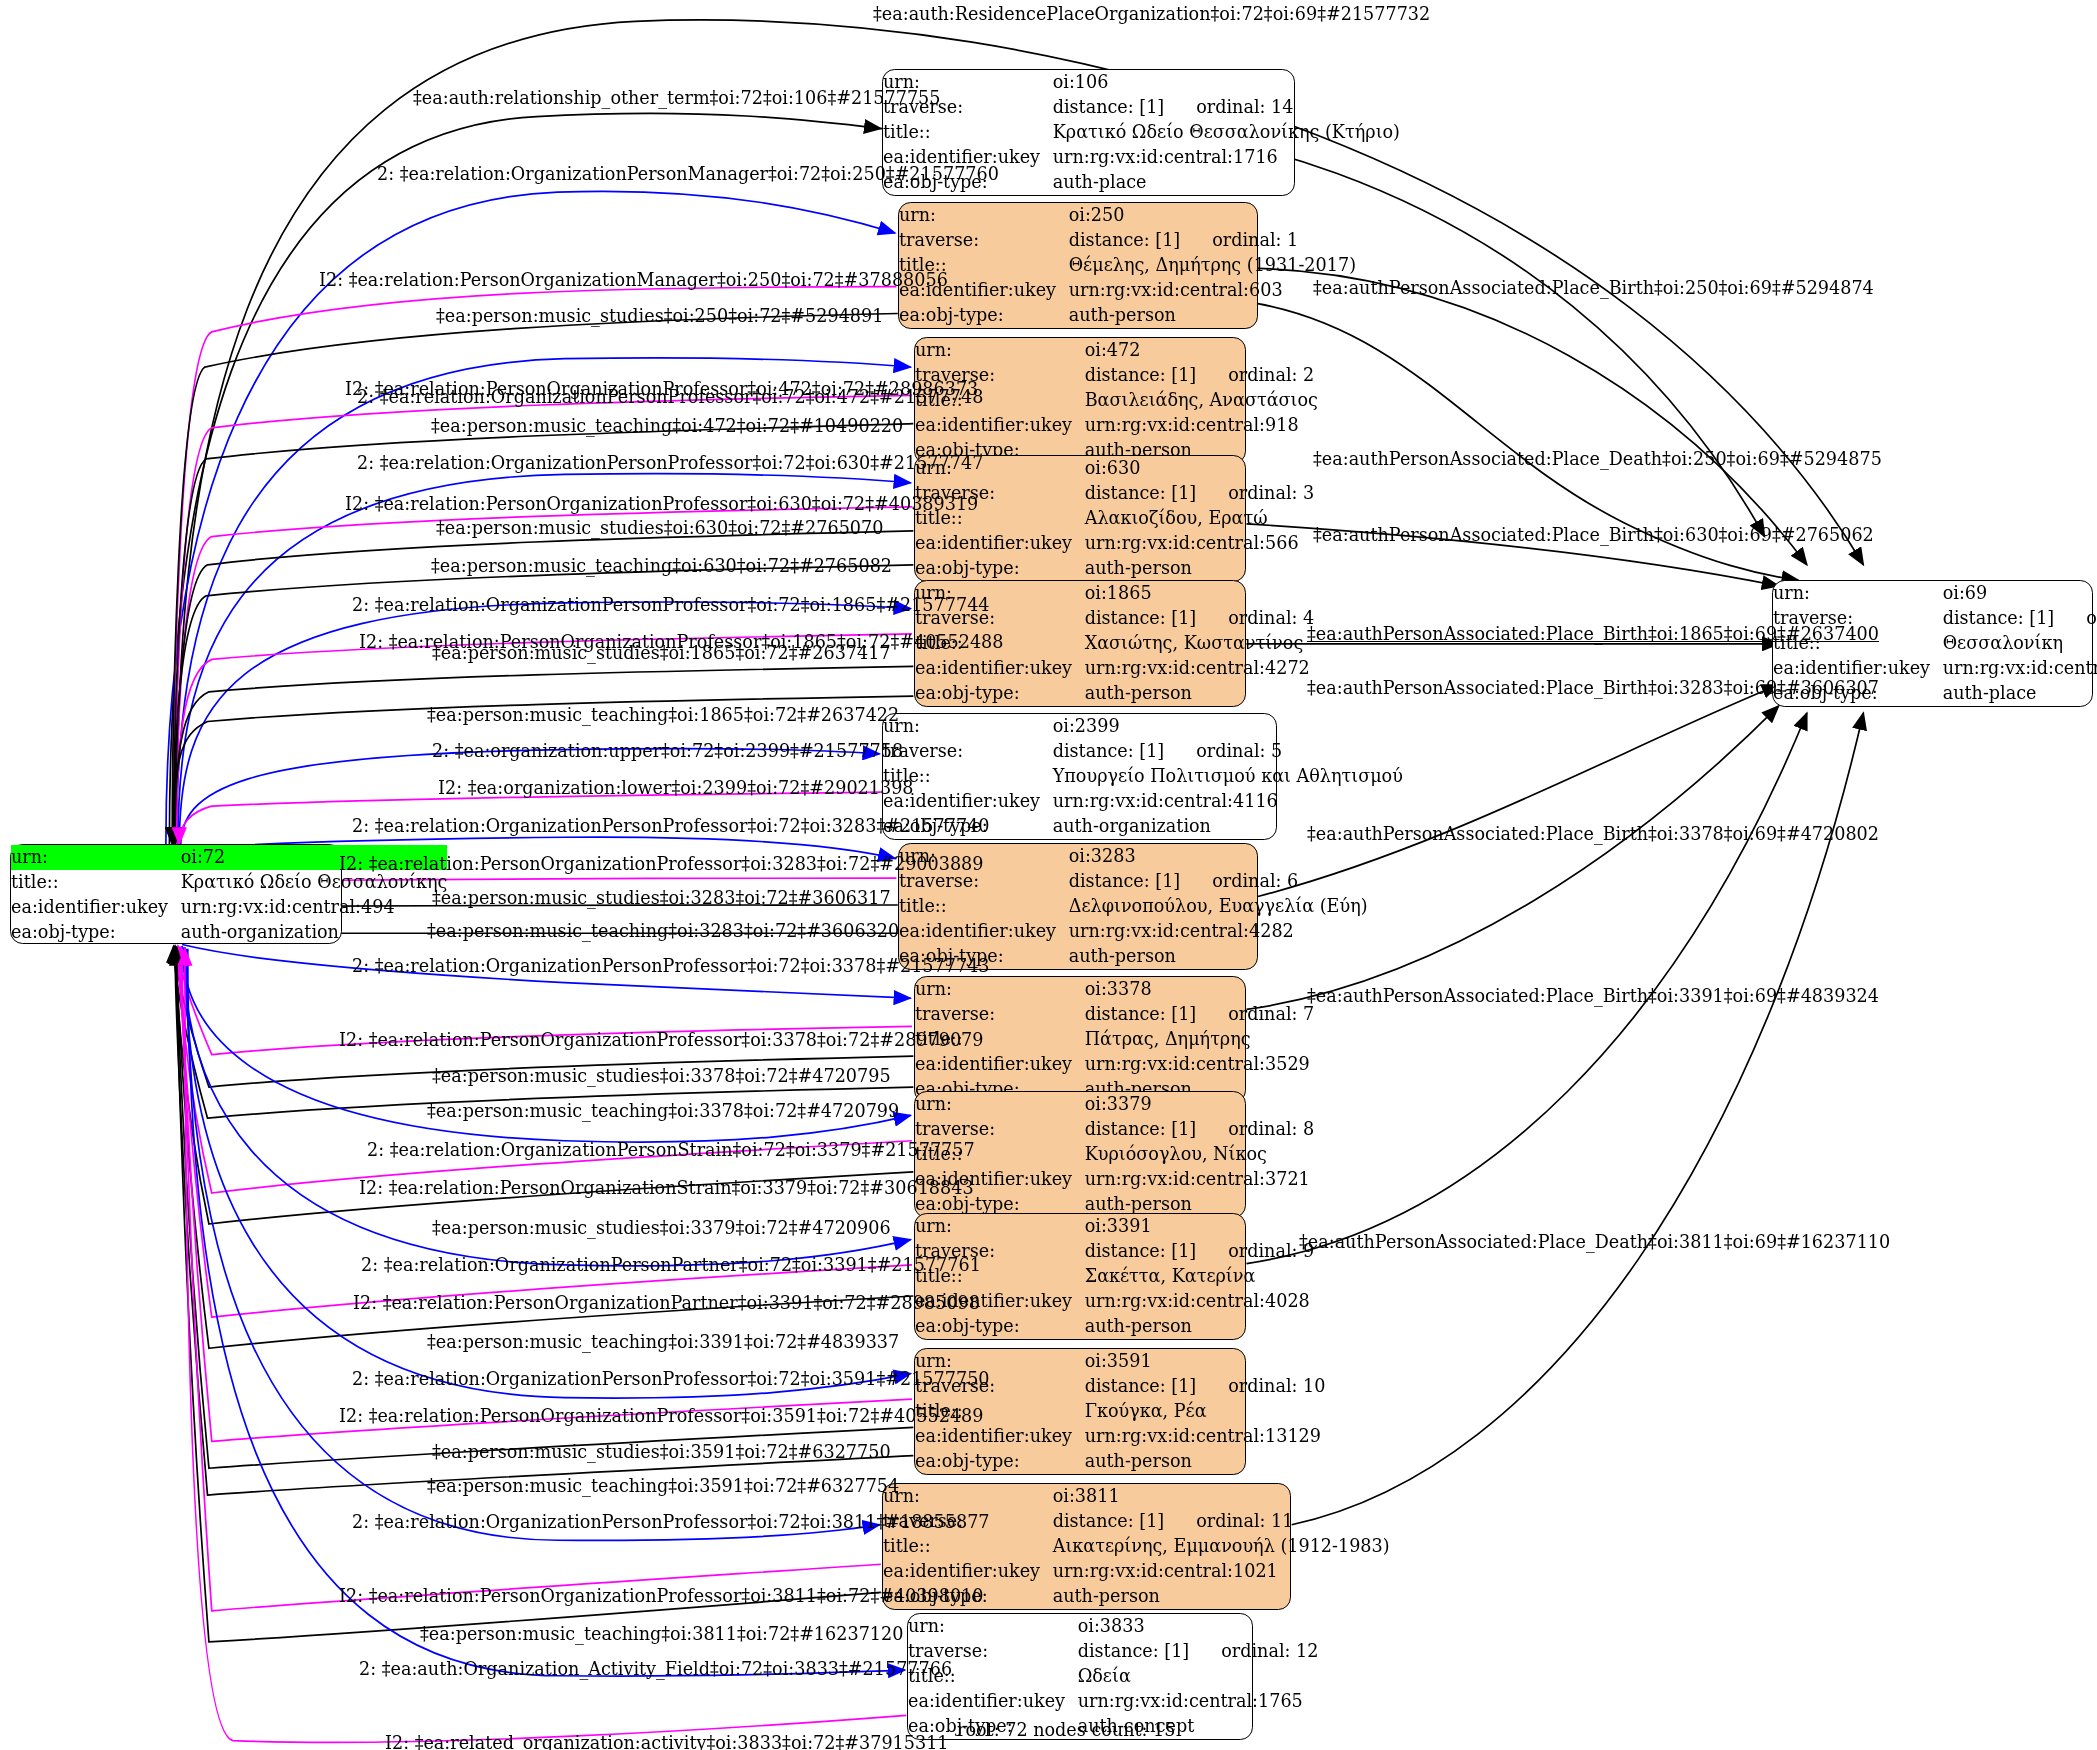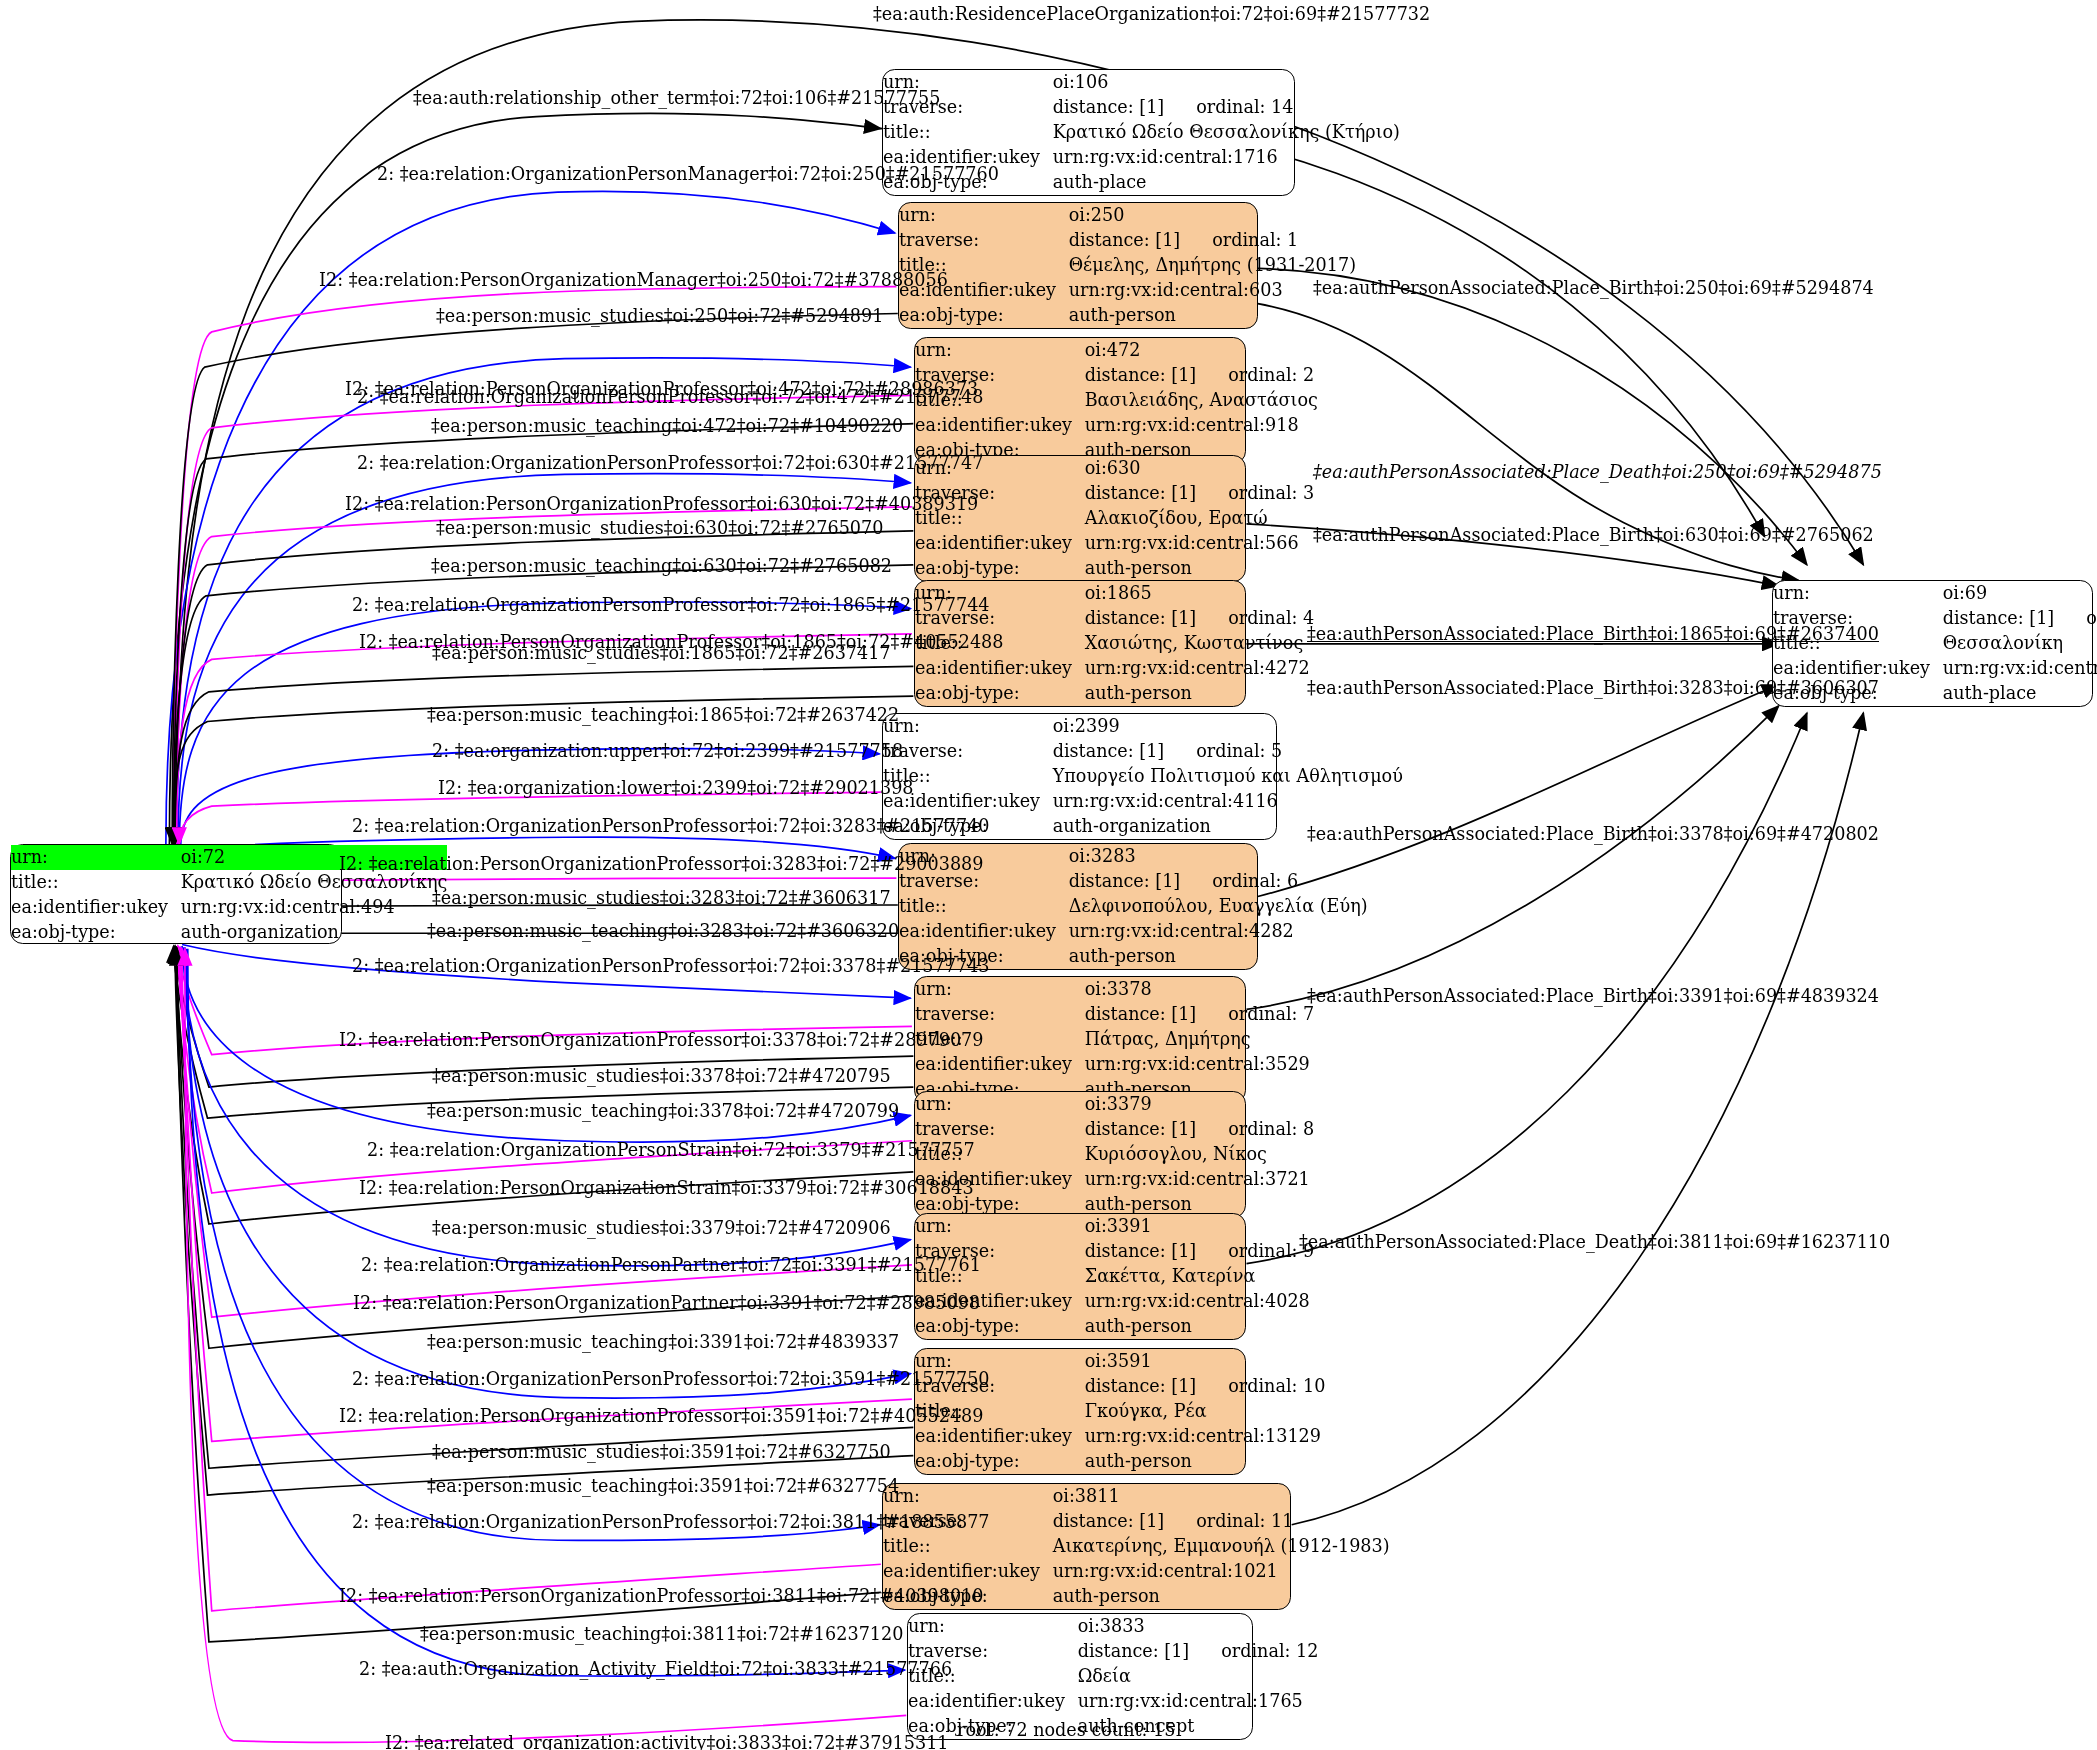--- a/index.html
+++ b/index.html
@@ -505,21 +505,21 @@
       <div class="elabel" style="left: 352px; top: 1371px;">2: ‡ea:relation:OrganizationPersonProfessor‡oi:72‡oi:3591‡#21577750</div>
       <div class="elabel" style="left: 339px; top: 1408px;">I2: ‡ea:relation:PersonOrganizationProfessor‡oi:3591‡oi:72‡#40552489</div>
       <div class="elabel" style="left: 432px; top: 1444px;">‡ea:person:music_studies‡oi:3591‡oi:72‡#6327750</div>
       <div class="elabel" style="left: 427px; top: 1478px;">‡ea:person:music_teaching‡oi:3591‡oi:72‡#6327754</div>
       <div class="elabel" style="left: 352px; top: 1514px;">2: ‡ea:relation:OrganizationPersonProfessor‡oi:72‡oi:3811‡#18855877</div>
       <div class="elabel" style="left: 339px; top: 1588px;">I2: ‡ea:relation:PersonOrganizationProfessor‡oi:3811‡oi:72‡#40398010</div>
       <div class="elabel" style="left: 420px; top: 1626px;">‡ea:person:music_teaching‡oi:3811‡oi:72‡#16237120</div>
       <div class="elabel" style="left: 359px; top: 1661px;">2: ‡ea:auth:Organization_Activity_Field‡oi:72‡oi:3833‡#21577766</div>
       <div class="elabel" style="left: 385px; top: 1735px;">I2: ‡ea:related_organization:activity‡oi:3833‡oi:72‡#37915311</div>
       <div class="elabel" style="left: 1313px; top: 280px;">‡ea:authPersonAssociated:Place_Birth‡oi:250‡oi:69‡#5294874</div>
-      <div class="elabel" style="left: 1313px; top: 464px; font-style: italic;">‡ea:authPersonAssociated:Place_Death‡oi:250‡oi:69‡#5294875</div>
+      <div class="elabel" style="left: 1313px; top: 451px;">‡ea:authPersonAssociated:Place_Death‡oi:250‡oi:69‡#5294875</div>
       <div class="elabel" style="left: 1313px; top: 527px;">‡ea:authPersonAssociated:Place_Birth‡oi:630‡oi:69‡#2765062</div>
       <div class="elabel" style="left: 1307px; top: 626px; text-decoration: underline;">‡ea:authPersonAssociated:Place_Birth‡oi:1865‡oi:69‡#2637400</div>
       <div class="elabel" style="left: 1307px; top: 680px;">‡ea:authPersonAssociated:Place_Birth‡oi:3283‡oi:69‡#3606307</div>
       <div class="elabel" style="left: 1307px; top: 826px;">‡ea:authPersonAssociated:Place_Birth‡oi:3378‡oi:69‡#4720802</div>
       <div class="elabel" style="left: 1307px; top: 988px;">‡ea:authPersonAssociated:Place_Birth‡oi:3391‡oi:69‡#4839324</div>
       <div class="elabel" style="left: 1299px; top: 1234px;">‡ea:authPersonAssociated:Place_Death‡oi:3811‡oi:69‡#16237110</div>
     </div>
 
   <div id="footer" style="left:957px;top:1720px;">root: 72 nodes count: 15</div>
 </div>

